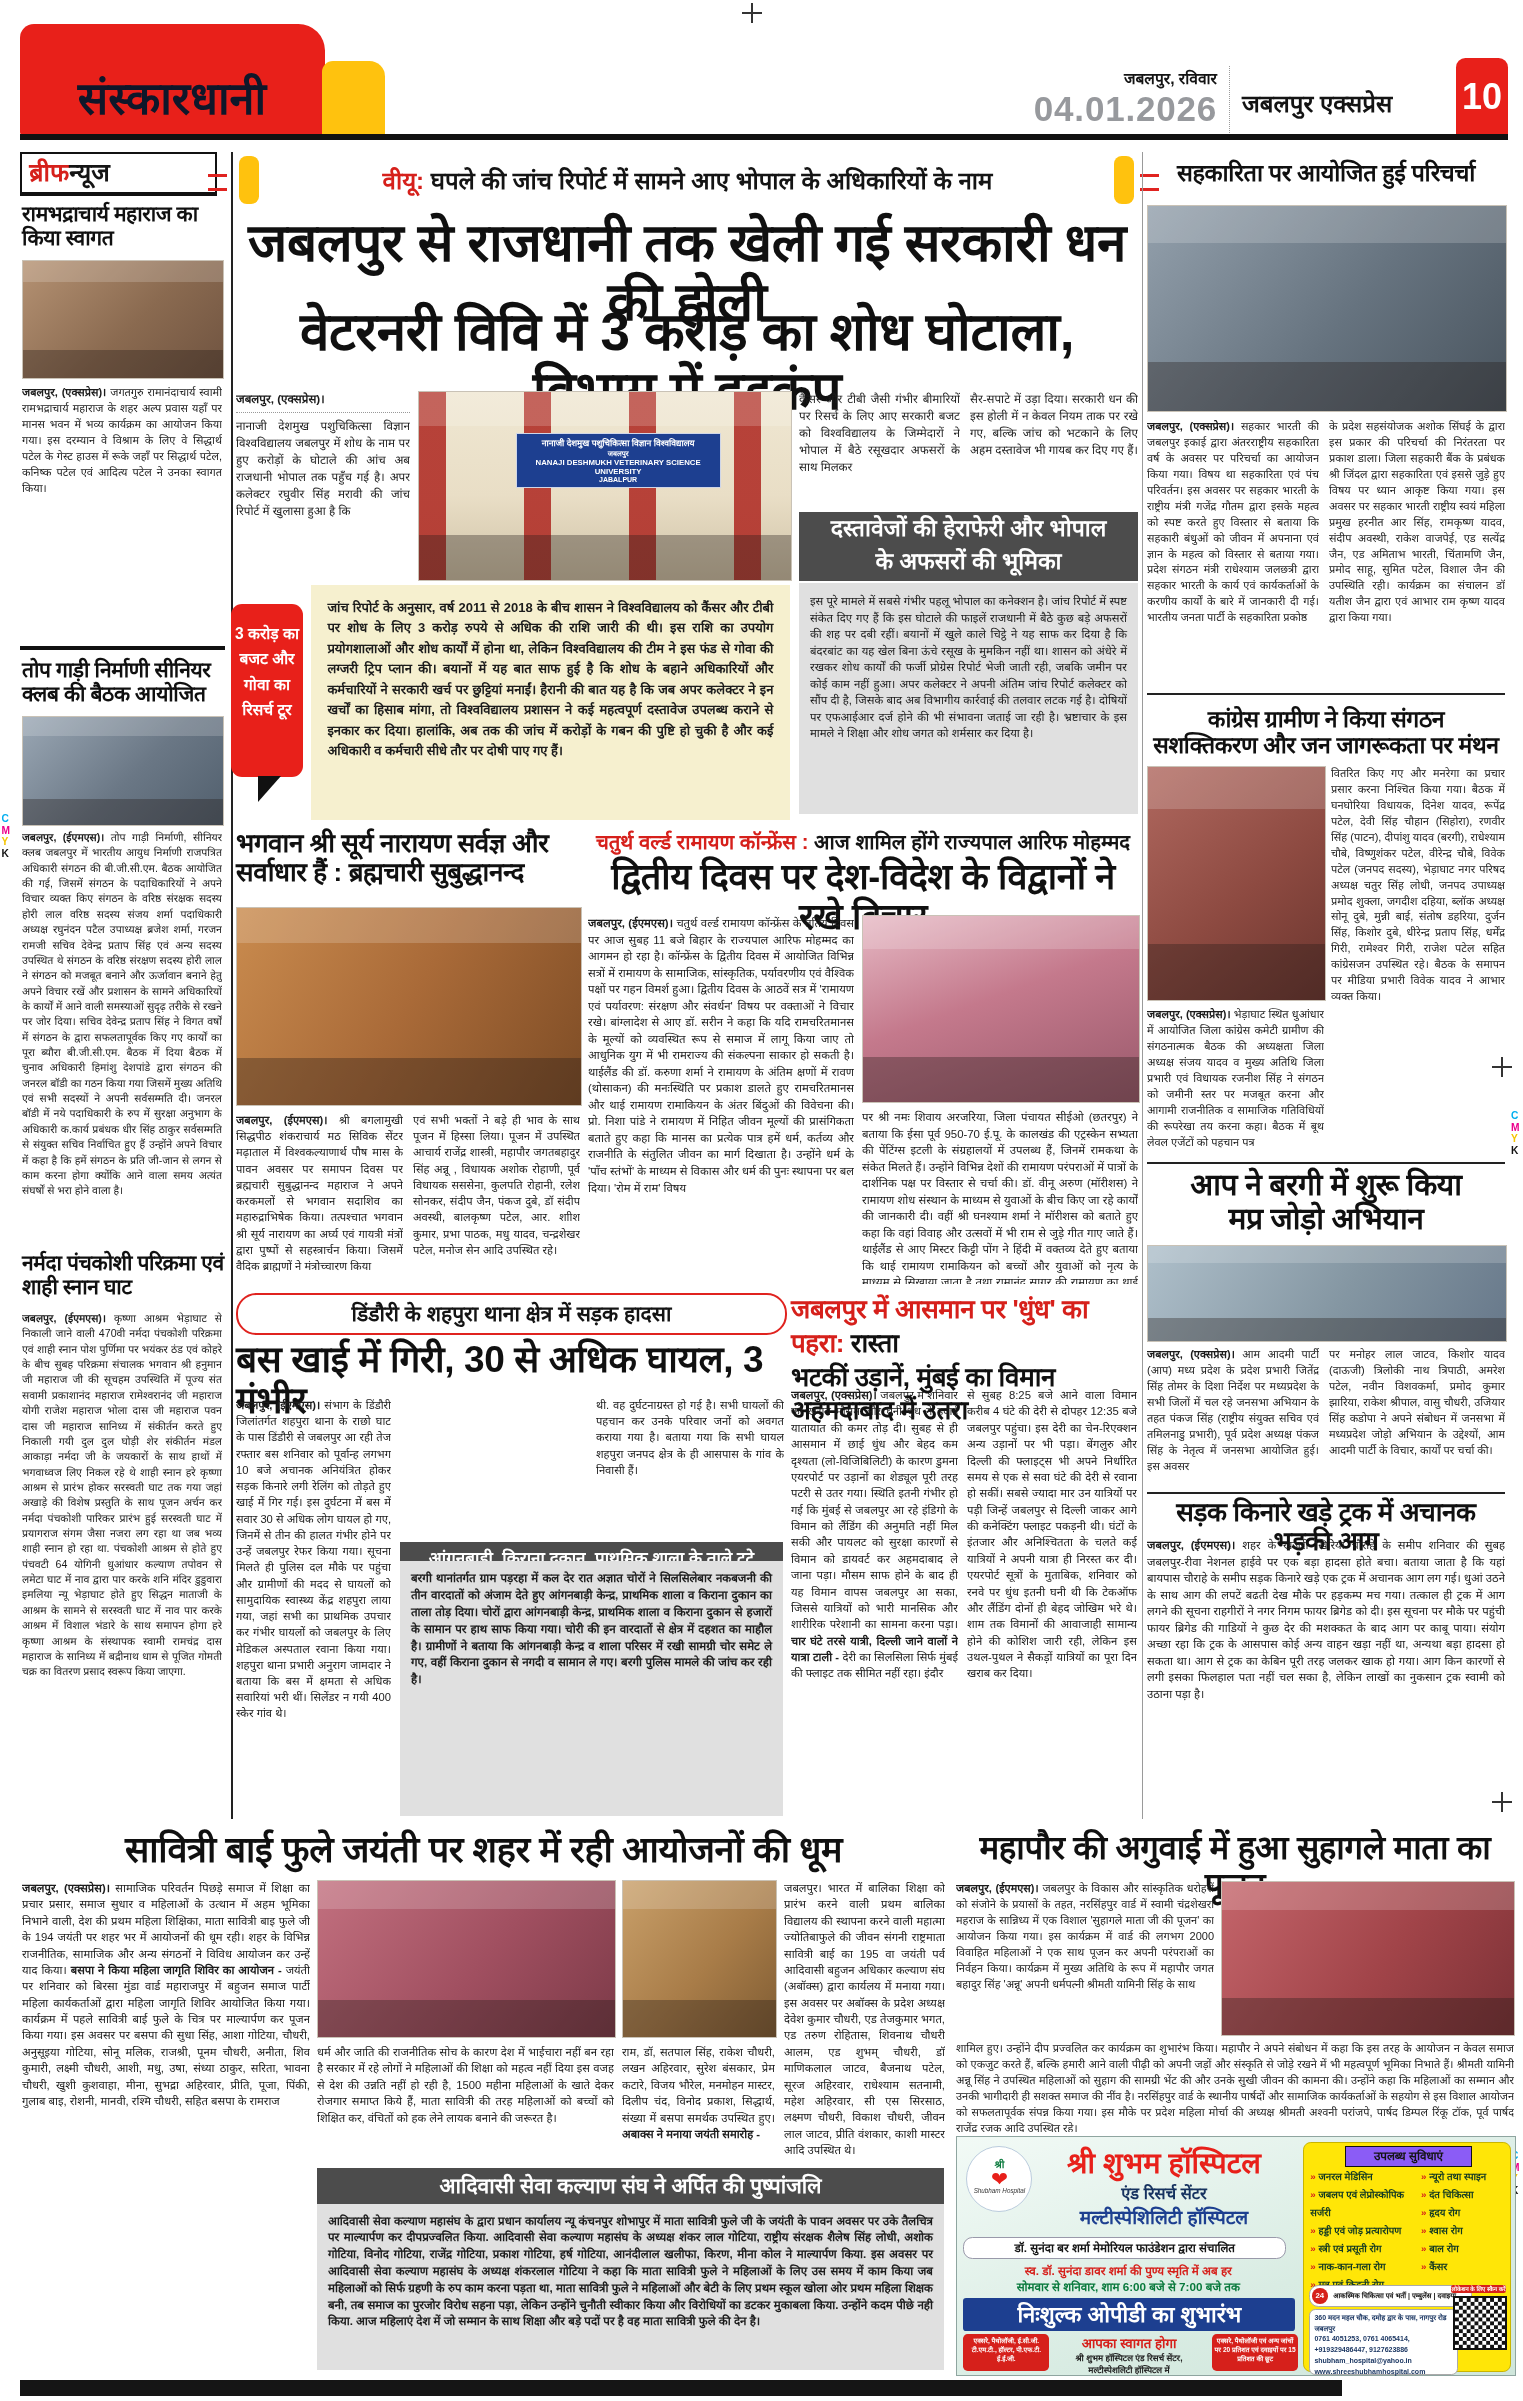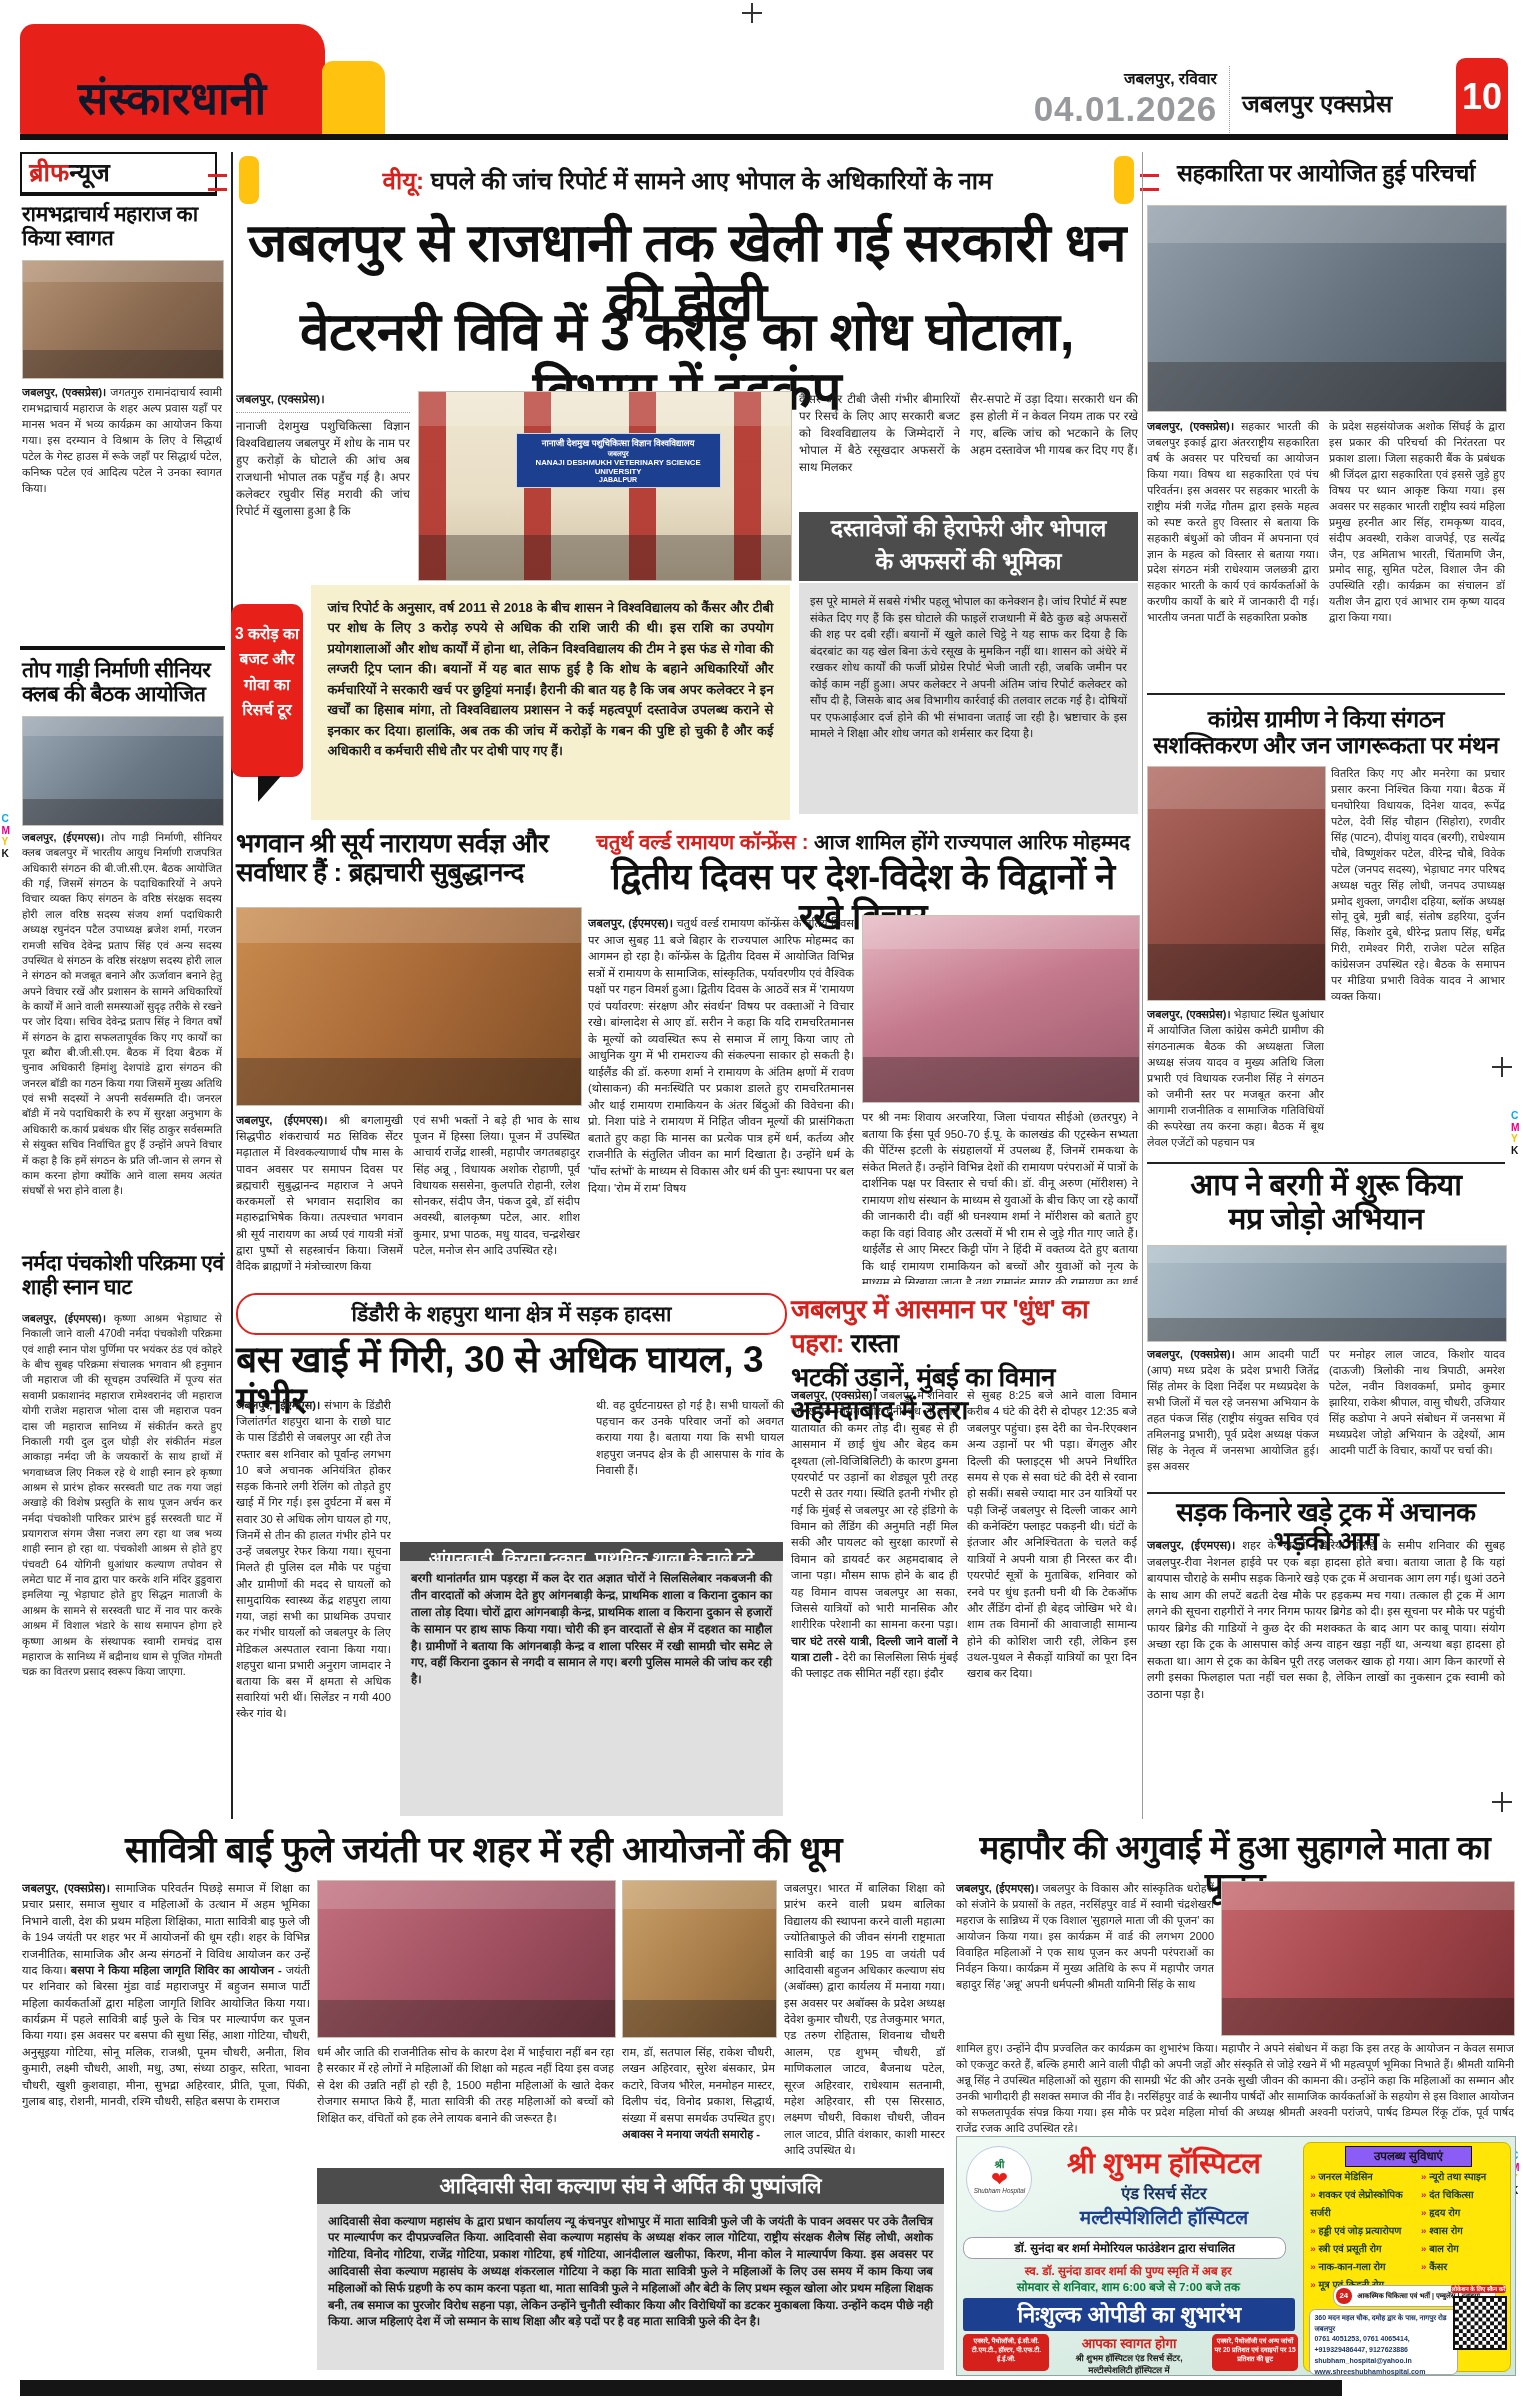--- a/index.html
+++ b/index.html
@@ -260,35 +260,35 @@
     <div class="abs ctr" style="left:97px;top:197px;width:150px;">
       <div style="font-size:13.3px;font-weight:800;color:#d6201b;">आपका स्वागत होगा</div>
       <div style="font-size:8.6px;font-weight:700;color:#222;">श्री शुभम हॉस्पिटल एंड रिसर्च सेंटर, मल्टीस्पेशलिटी हॉस्पिटल में</div>
     </div>
     <div class="abs ctr" style="left:255px;top:197px;width:83px;height:34px;background:#d6201b;border-radius:4.7px;color:#fff;font-size:6.6px;font-weight:700;padding:1.6px;">एक्सरे, पैथोलॉजी एवं अन्य जांचों पर 20 प्रतिशत एवं दवाइयों पर 15 प्रतिशत की छूट</div>
 
     <div class="abs" style="left:346px;top:4.7px;width:206px;height:228px;background:#ffe607;border-radius:7.8px;border:0.8px solid #c9b400;">
       <div class="abs ctr" style="left:41px;top:3.1px;width:125px;height:19px;background:#8b5cf6;border:1.6px solid #111;font-size:11.7px;font-weight:800;line-height:17px;">उपलब्ध सुविधाएं</div>
       <ul class="svc abs" style="left:6.3px;top:25px;width:100px;">
         <li>जनरल मेडिसिन</li>
-          <li>शवकर एवं लेप्रोस्कोपिक सर्जरी</li>
+          <li>जबलप एवं लेप्रोस्कोपिक सर्जरी</li>
         <li>हड्डी एवं जोड़ प्रत्यारोपण</li>
           <li>स्त्री एवं प्रसूती रोग</li>
         <li>नाक-कान-गला रोग</li>
           <li>मूत्र एवं किडनी रोग</li>
       </ul>
       <ul class="svc abs" style="left:117px;top:25px;width:84px;">
         <li>न्यूरो तथा स्पाइन</li>
           <li>दंत चिकित्सा</li>
         <li>हृदय रोग</li>
           <li>श्वास रोग</li>
         <li>बाल रोग</li>
           <li>कैंसर</li>
       </ul>
-      <div class="abs" style="left:4.7px;top:142px;width:138px;height:20.3px;background:#fff;border-radius:9.4px;border:0.8px solid #aaa;font-size:7px;font-weight:700;line-height:20.3px;padding-left:23.5px;margin-left:24px;">
+      <div class="abs" style="left:4.7px;top:142px;width:138px;height:20.3px;background:#fff;border-radius:9.4px;border:0.8px solid #aaa;font-size:7px;font-weight:700;line-height:20.3px;padding-left:23.5px;">
         <span class="abs ctr" style="left:2.3px;top:2.3px;width:15.6px;height:15.6px;background:#d6201b;border-radius:50%;color:#fff;font-size:7.8px;font-weight:800;line-height:15.6px;">24</span>
         <span>आकस्मिक चिकित्सा एवं भर्ती | एम्बुलेंस | दवाइयां</span>
       </div>
       <div class="abs" style="left:4.7px;top:166px;width:138px;height:58px;background:#fff;border-radius:6.3px;border:0.8px solid #aaa;padding:3.1px 4.7px;font-size:7px;font-weight:700;line-height:1.55;color:#16325f;">
         <div>360 मदन महल चौक, दमोह द्वार के पास, नागपुर रोड जबलपुर</div>
         <div>0761 4051253, 0761 4065414, +919329486447, 9127623886</div>
         <div>shubham_hospital@yahoo.in</div>
         <div>www.shreeshubhamhospital.com</div>
       </div>
       <div class="abs ctr" style="left:147px;top:142px;width:55px;font-size:5.9px;font-weight:700;background:#d6201b;color:#fff;border-radius:2.3px;">लोकेशन के लिए स्कैन करें</div>

